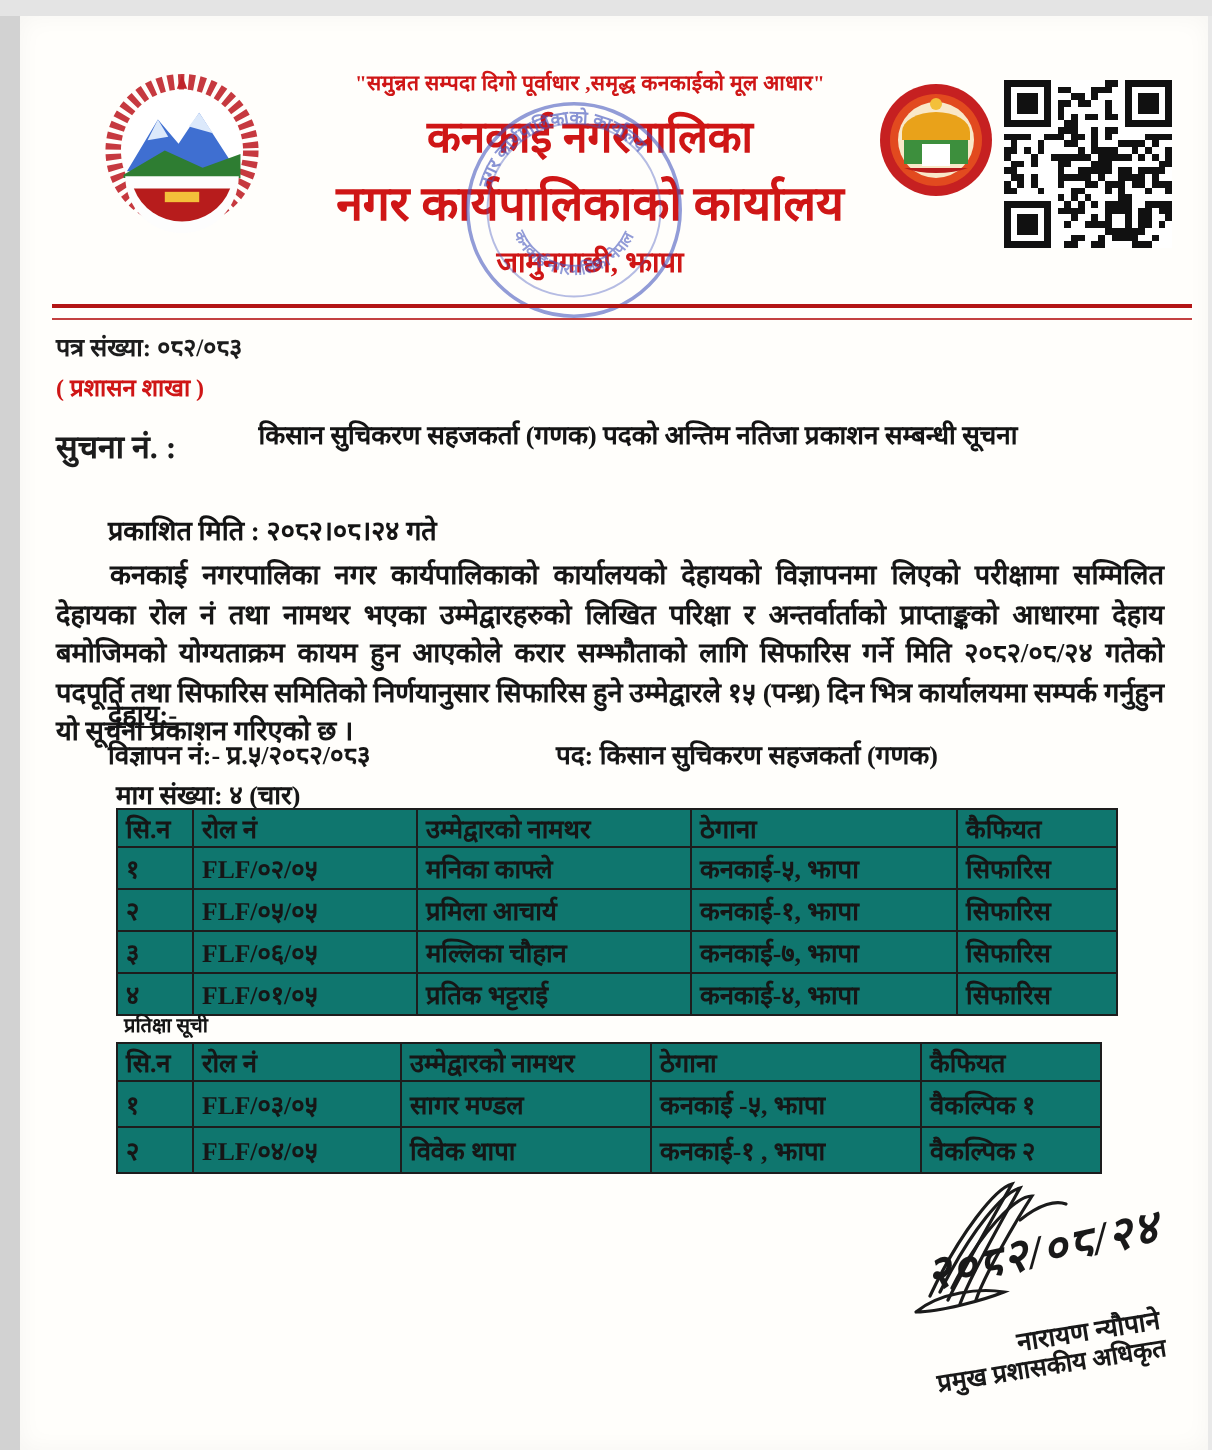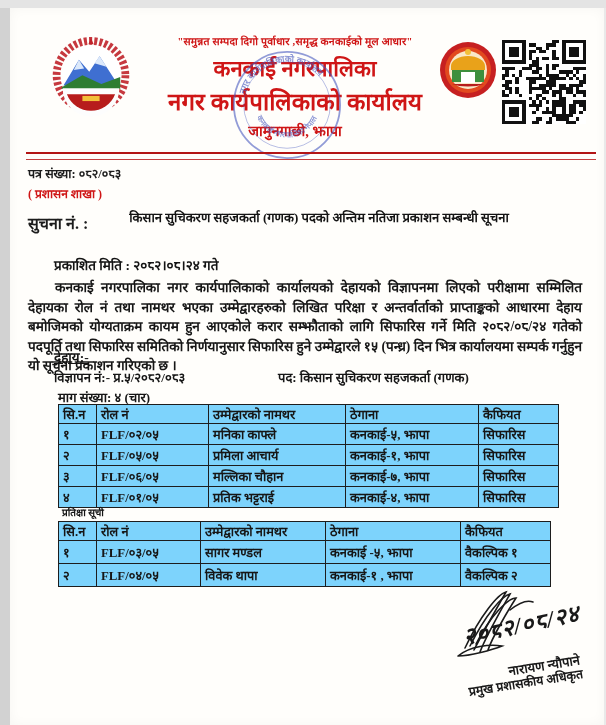--- a/index.html
+++ b/index.html
@@ -39,21 +39,21 @@
   .body-par{position:absolute;left:18px;right:22px;top:238px;
     font-size:13.6px;line-height:19.6px;font-weight:600;color:#161616;
     text-align:justify;text-indent:27px;margin-top:32px;}
   .dehaya{position:absolute;left:44px;top:340px;font-size:13.5px;font-weight:700;
     text-decoration:underline;color:#141414;}
   .advert-no{position:absolute;left:44px;top:360px;font-size:13px;font-weight:700;color:#161616;}
   .post-label{position:absolute;left:268px;top:360px;font-size:13px;font-weight:700;color:#161616;}
   .demand{position:absolute;left:48px;top:380px;font-size:13px;font-weight:700;color:#161616;}
   
   table{border-collapse:collapse;table-layout:fixed;}
-  .tbl{position:absolute;left:48px;border:1.8px solid #1d1d1d;background:#7dd3fc;}
+  .tbl{position:absolute;left:48px;border:1.8px solid #1d1d1d;background:#0f766e;}
   .tbl th,.tbl td{border:1.3px solid #1d1d1d;font-size:12.8px;font-weight:700;
     color:#161616;padding:0 4px;text-align:left;overflow:hidden;white-space:nowrap;}
   .tbl th{height:15px;font-weight:700;}
   .tbl td{height:20px;}
   .tbl-main{top:396px;width:500px;}
   .tbl-wait{top:513px;width:492px;}
   .tbl-wait td{height:22px;}
   .wait-title{position:absolute;left:52px;top:497px;font-size:10px;font-weight:700;color:#141414;}
   
   .sig-squiggle{position:absolute;left:360px;top:578px;width:215px;height:75px;}

